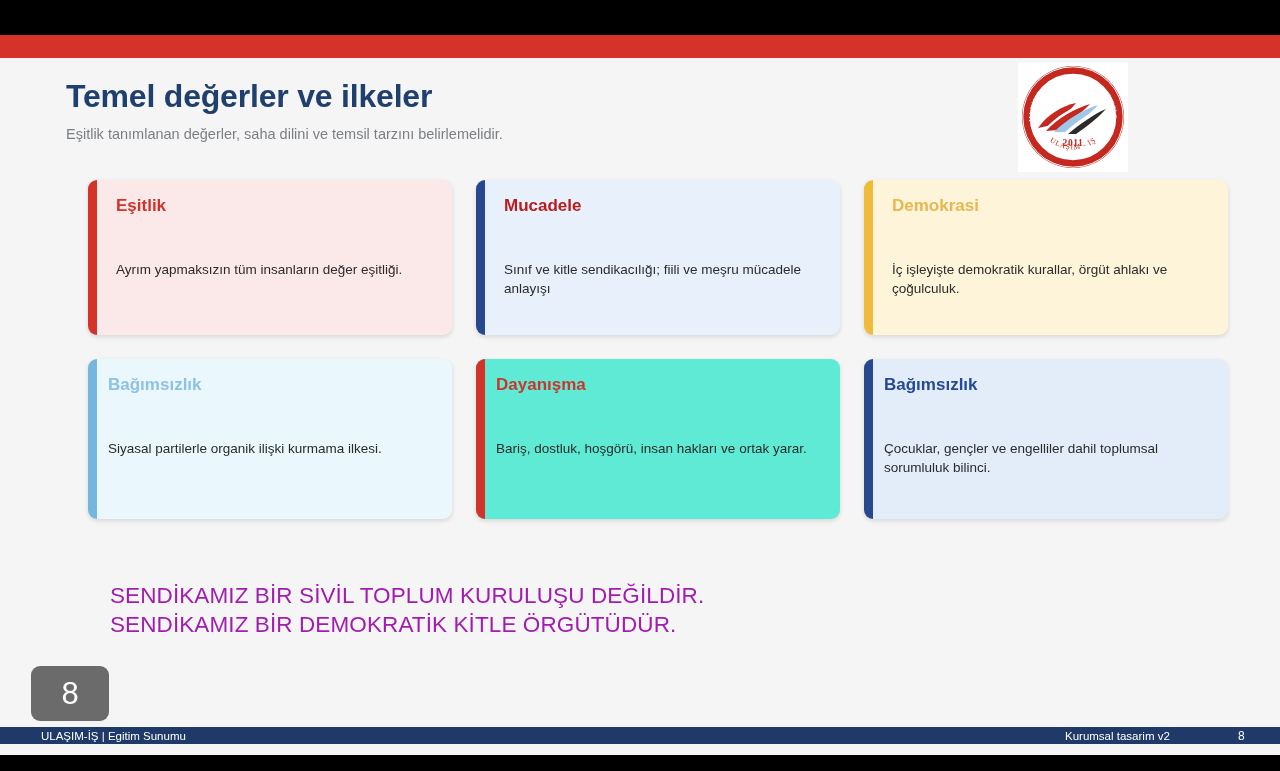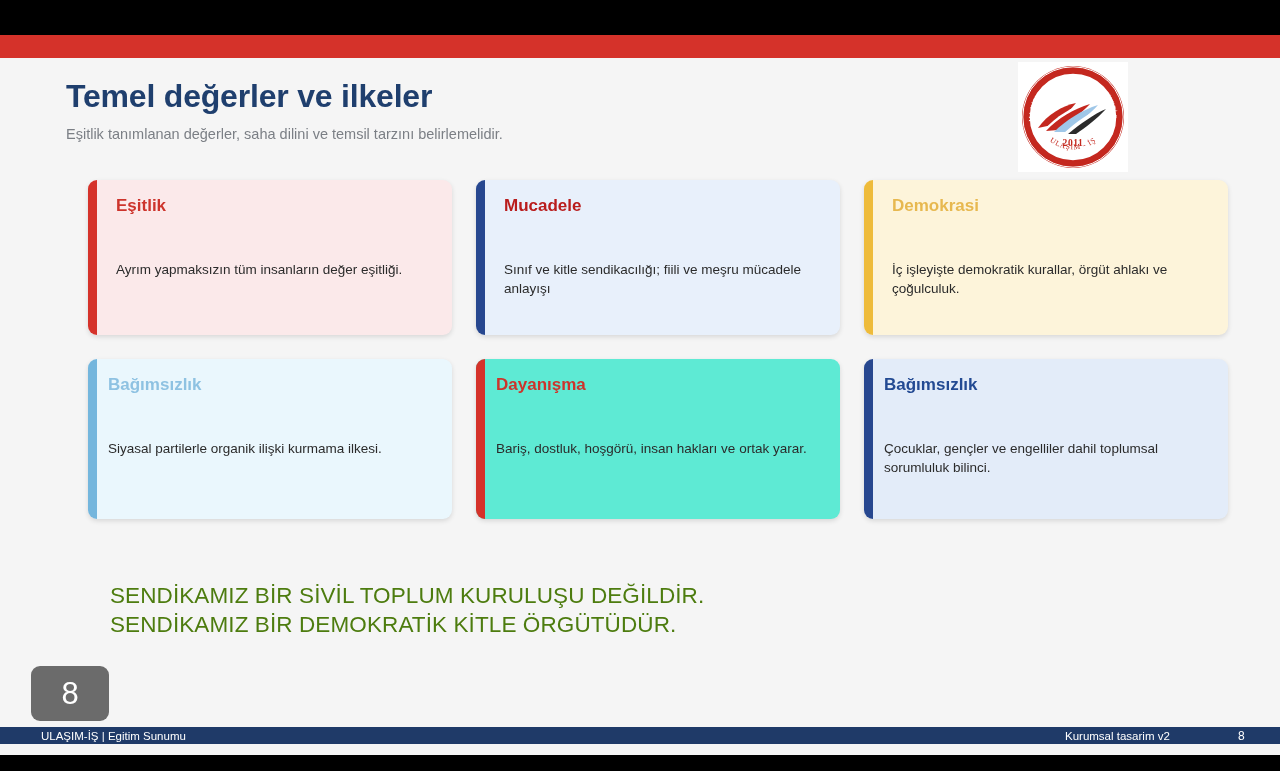--- a/index.html
+++ b/index.html
@@ -115,21 +115,21 @@
   .card-grid > .card:nth-child(n+4) { height: 160px; padding-left: 20px; }
 
   
   .quote-block {
     position: absolute;
     left: 110px; top: 524px;
     width: 900px;
   }
   .quote-line {
     font-size: 22.5px;
-    color: #4d7c0f;
+    color: #a21caf;
     line-height: 1.27;
     letter-spacing: 0.1px;
   }
 
   
   .page-badge {
     position: absolute;
     left: 31px; top: 608px;
     width: 78px; height: 55px;
     background: #6b6b6b;

